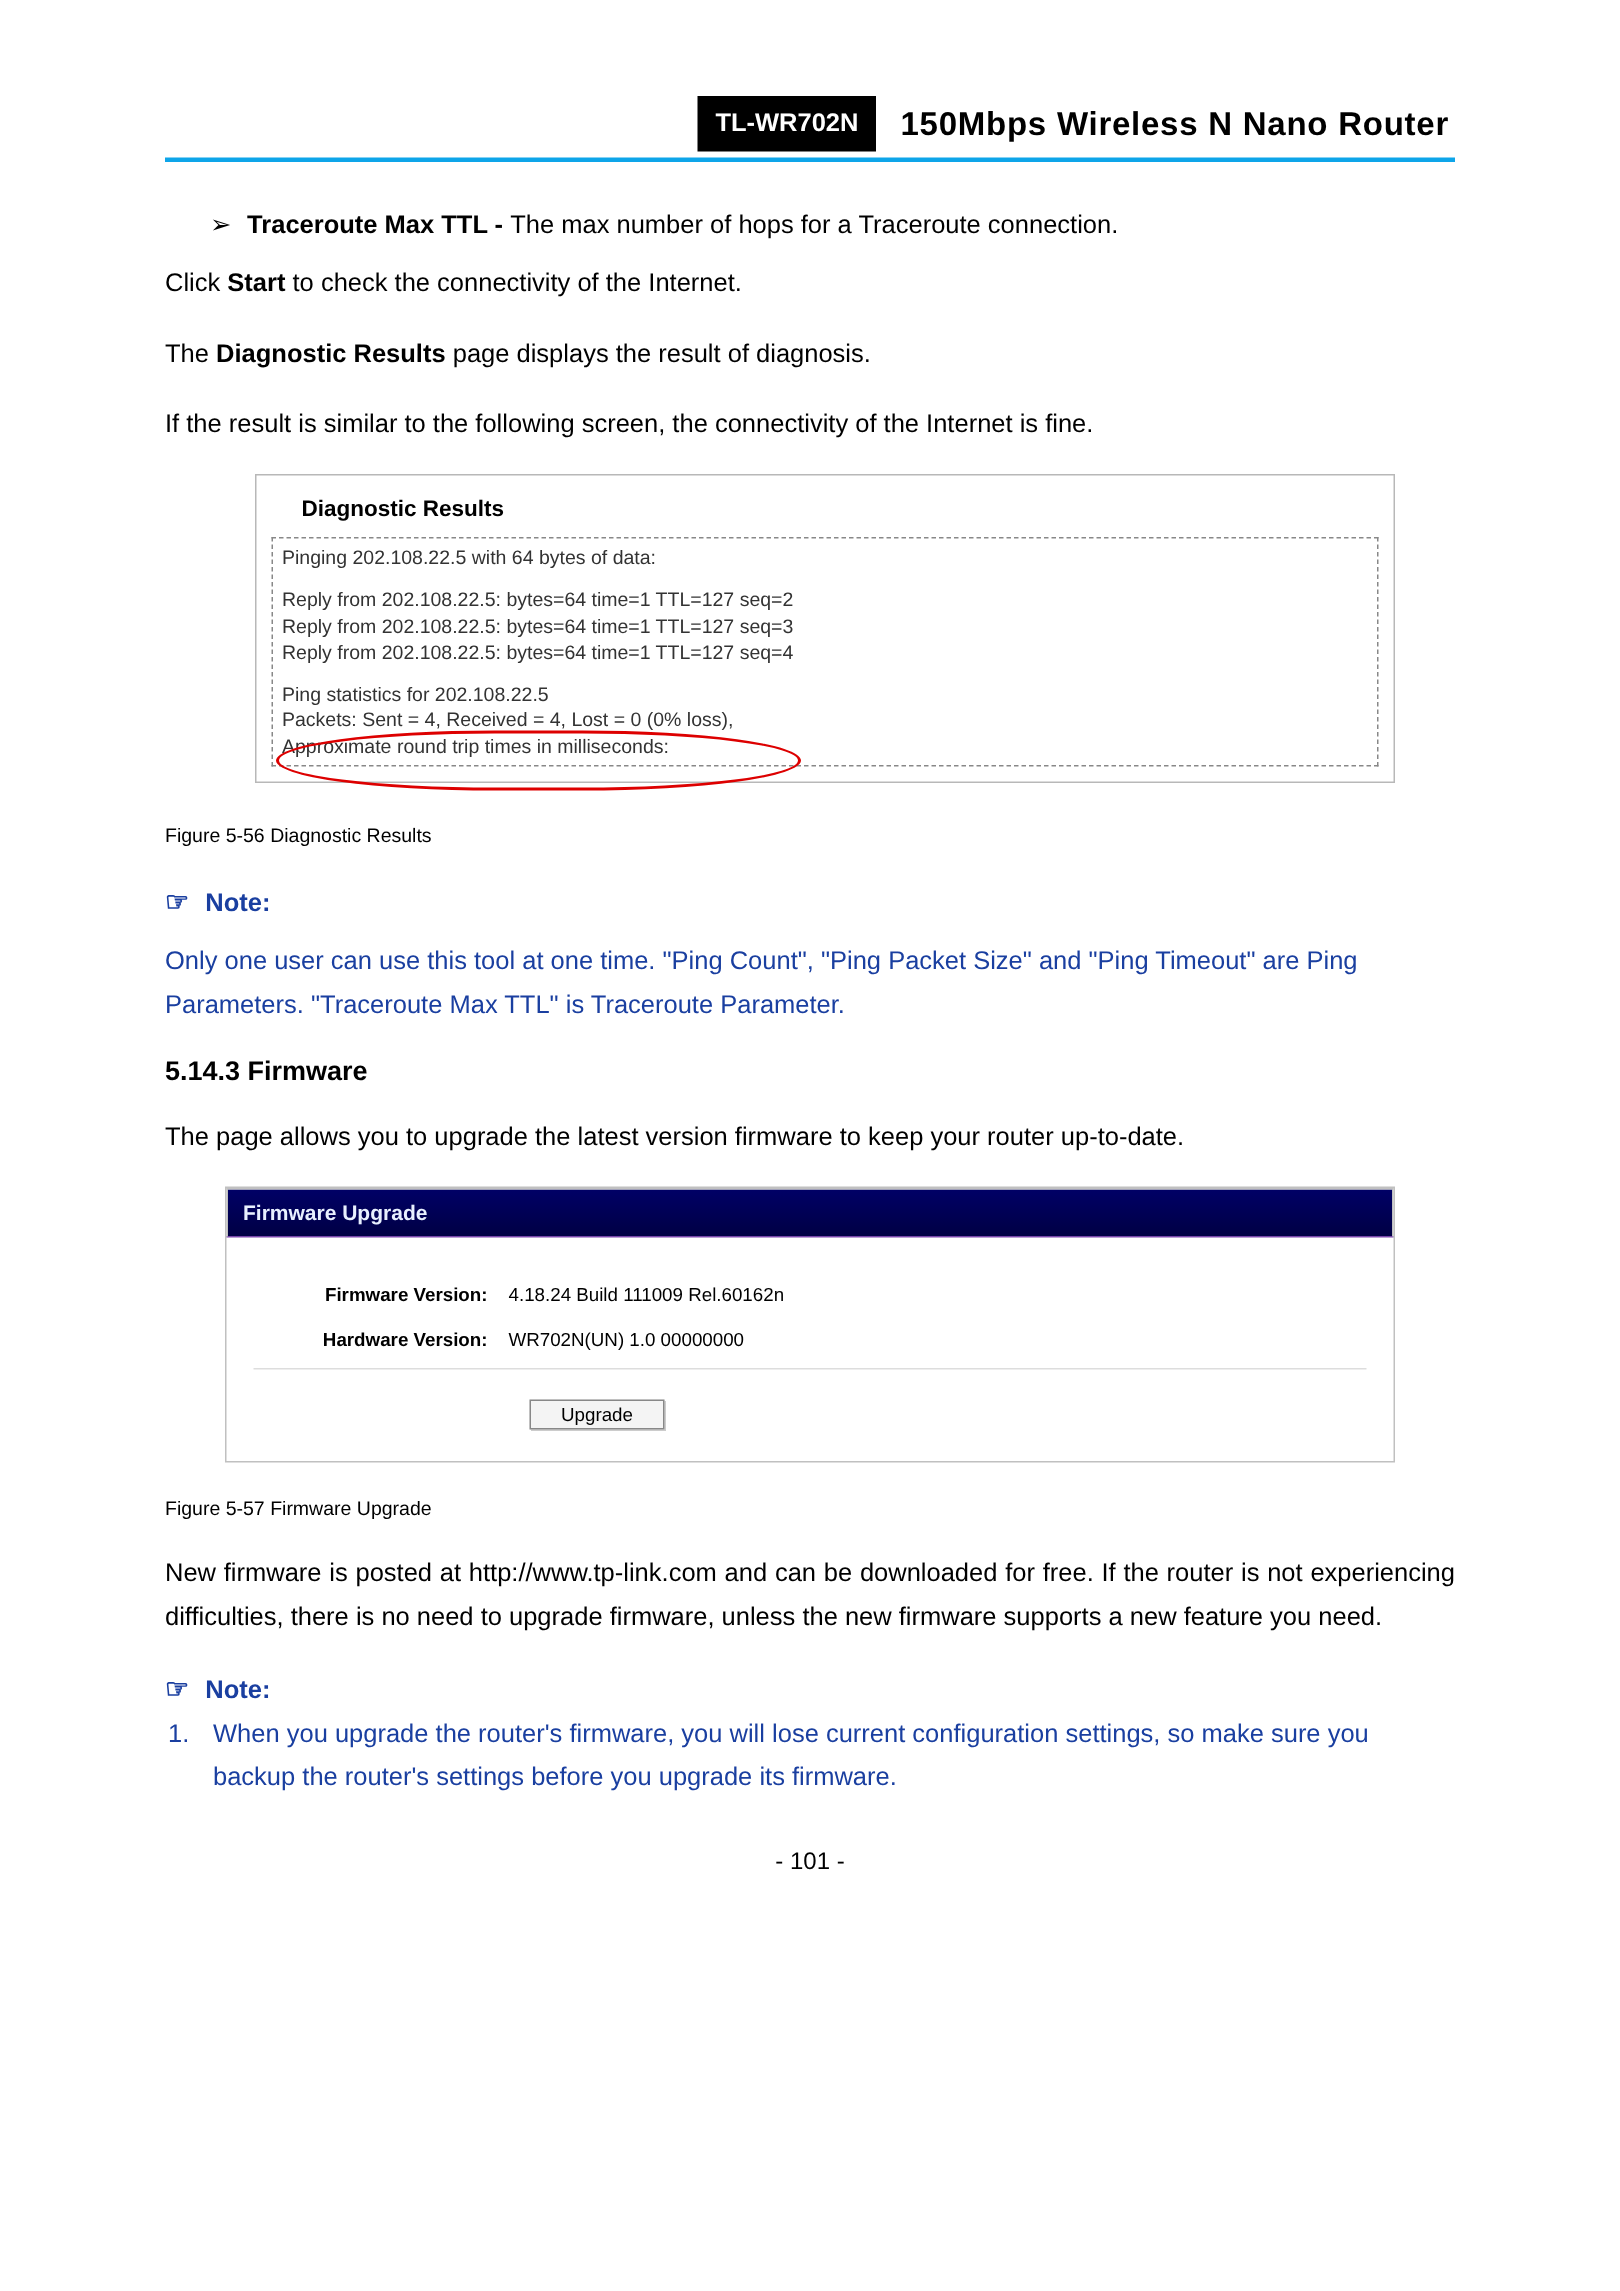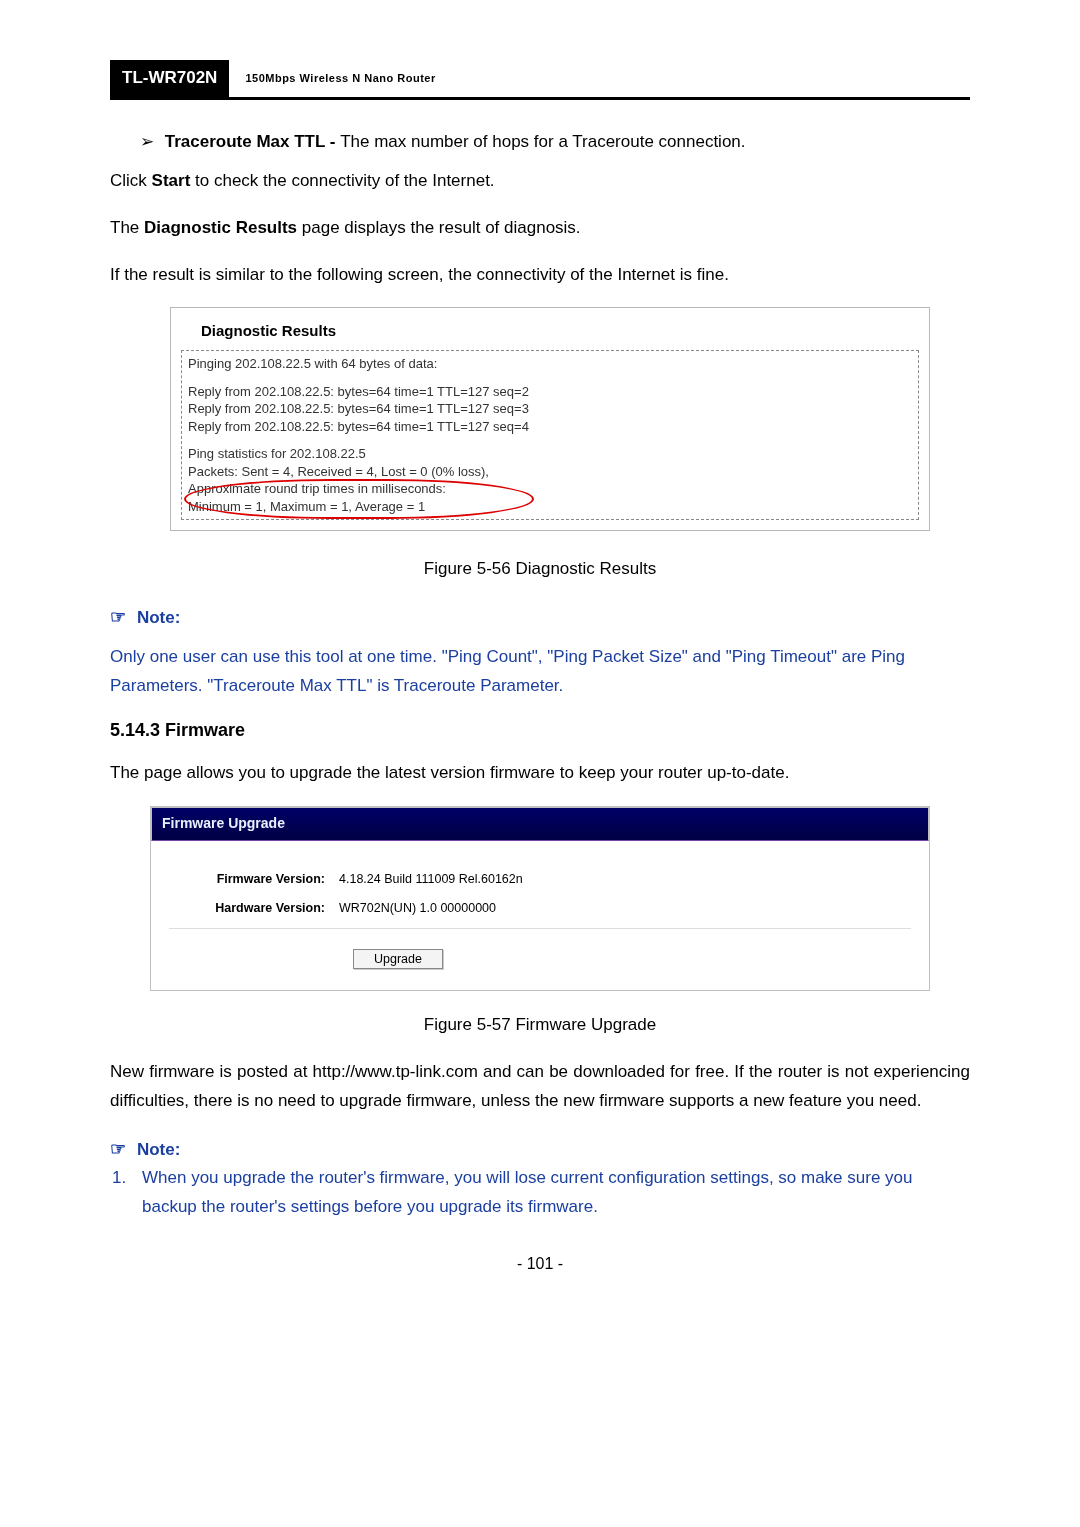--- a/index.html
+++ b/index.html
@@ -7,53 +7,52 @@
       font-family: Arial, sans-serif;
       background: #fff;
       width: 1080px;
       padding: 60px 110px 40px 110px;
       font-size: 17px;
       line-height: 1.7;
       color: #000;
     }
     .header-row {
       display: flex;
-      justify-content: flex-start;
+      justify-content: flex-end;
       align-items: center;
-      border-bottom: 3px solid #000000;
+      border-bottom: 3px solid #0ea5e9;
       padding-bottom: 0;
       margin-bottom: 28px;
     }
     .model-box {
       background: #000;
       color: #fff;
       font-weight: bold;
       padding: 4px 12px;
       font-size: 17px;
       white-space: nowrap;
     }
     .model-desc {
       font-weight: bold;
       padding: 4px 4px 4px 16px;
-      font-size: 11px;
+      font-size: 22px;
       letter-spacing: 0.5px;
     }
     .arrow-item {
       margin: 8px 0 8px 30px;
     }
     .arrow {
       display: inline-block;
       width: 20px;
     }
     p { margin: 10px 0 18px 0; }
     .bold { font-weight: bold; }
     .fig-caption {
-      text-align: center;
       margin: 18px 0 18px 0;
-      font-size: 17px;
+      font-size: 13px;
     }
     .note-line {
       color: #1a3fa0;
       font-style: normal;
       font-weight: bold;
     }
     .note-icon {
       font-size: 18px;
       margin-right: 6px;
     }
@@ -203,21 +202,20 @@
   <div class="diag-inner">
     <div>Pinging 202.108.22.5 with 64 bytes of data:</div>
     <div style="height:10px"></div>
     <div>Reply from 202.108.22.5:  bytes=64  time=1  TTL=127  seq=2</div>
     <div>Reply from 202.108.22.5:  bytes=64  time=1  TTL=127  seq=3</div>
     <div>Reply from 202.108.22.5:  bytes=64  time=1  TTL=127  seq=4</div>
     <div style="height:10px"></div>
     <div>Ping statistics for 202.108.22.5</div>
     <div>  Packets: Sent = 4, Received = 4, Lost = 0 (0% loss),</div>
     <div>Approximate round trip times in milliseconds:</div>
-    <div>  Minimum = 1, Maximum = 1, Average = 1</div>
     <div class="diag-highlight"></div>
   </div>
 </div>
 
 <div class="fig-caption">Figure 5-56    Diagnostic Results</div>
 
 <div class="note-line">
   <span class="note-icon">☞</span>
   <span>Note:</span>
 </div>

